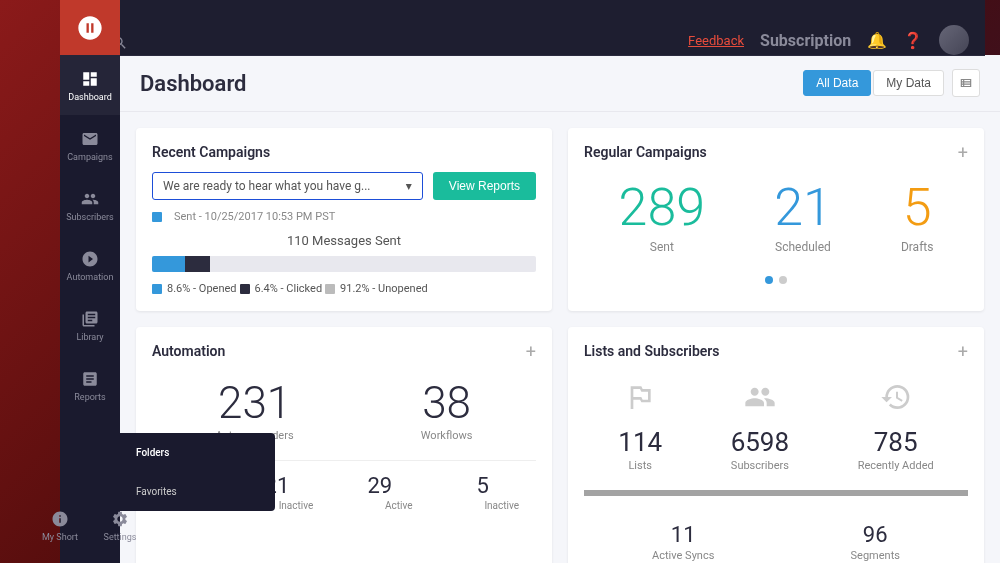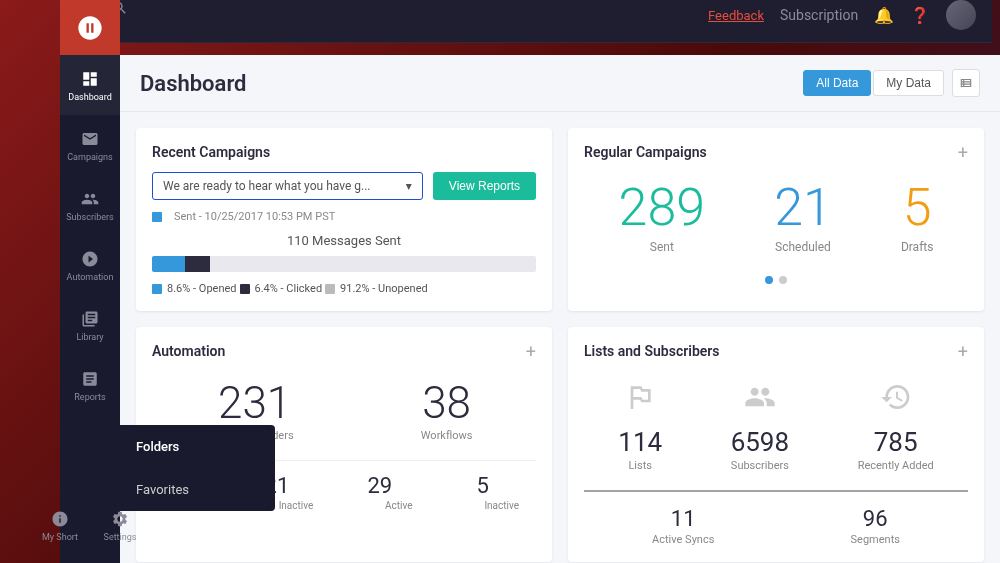--- a/index.html
+++ b/index.html
@@ -81,25 +81,25 @@
       flex-direction: row;
       align-items: center;
       padding-bottom: 8px;
     }
 
     
     .topnav {
       position: absolute;
       left: 60px;
       top: 0;
-      right: 8px;
-      height: 43px;
+      right: 15px;
+      height: 56px;
       background: #1e1e30;
       display: flex;
-      align-items: flex-start;
+      align-items: flex-end;
       padding: 0 16px;
       z-index: 9;
       border-bottom: 1px solid #2a2a3e;
     }
 
     .topnav-add {
       width: 28px;
       height: 28px;
       border-radius: 50%;
       background: #27ae60;
@@ -129,22 +129,23 @@
 
     .topnav-feedback {
       color: #e74c3c;
       font-size: 13px;
       cursor: pointer;
       text-decoration: underline;
     }
 
     .topnav-subscription {
       color: #8a8a9a;
-      font-size: 14px;
-      cursor: pointer;
+      font-size: 16px;
+      cursor: pointer;
+      font-weight: bold;
     }
 
     .topnav-icon {
       color: #8a8a9a;
       cursor: pointer;
       font-size: 16px;
     }
 
     .topnav-avatar {
       width: 30px;
@@ -483,22 +484,22 @@
     }
 
     .list-stat-label {
       font-size: 11px;
       color: #888;
     }
 
     .lists-sub-stats {
       display: flex;
       justify-content: space-around;
-      border-top: 2px solid #a3a3a3;
-      padding-top: 14px;
+      border-top: 6px solid #a3a3a3;
+      padding-top: 26px;
       margin-top: 8px;
     }
 
     .list-sub-stat {
       text-align: center;
     }
 
     .list-sub-number {
       font-size: 22px;
       color: #2c2c3e;
@@ -514,21 +515,21 @@
       width: 155px;
       background: #1a1a2e;
       border-radius: 0 4px 4px 0;
       z-index: 100;
       overflow: hidden;
     }
 
     .dropdown-item {
       padding: 14px 16px;
       color: #ccc;
-      font-size: 13px;
+      font-size: 10px;
       cursor: pointer;
     }
 
     .dropdown-item.active {
       color: white;
       font-weight: 500;
     }
   </style>
 </head>
 <body>

